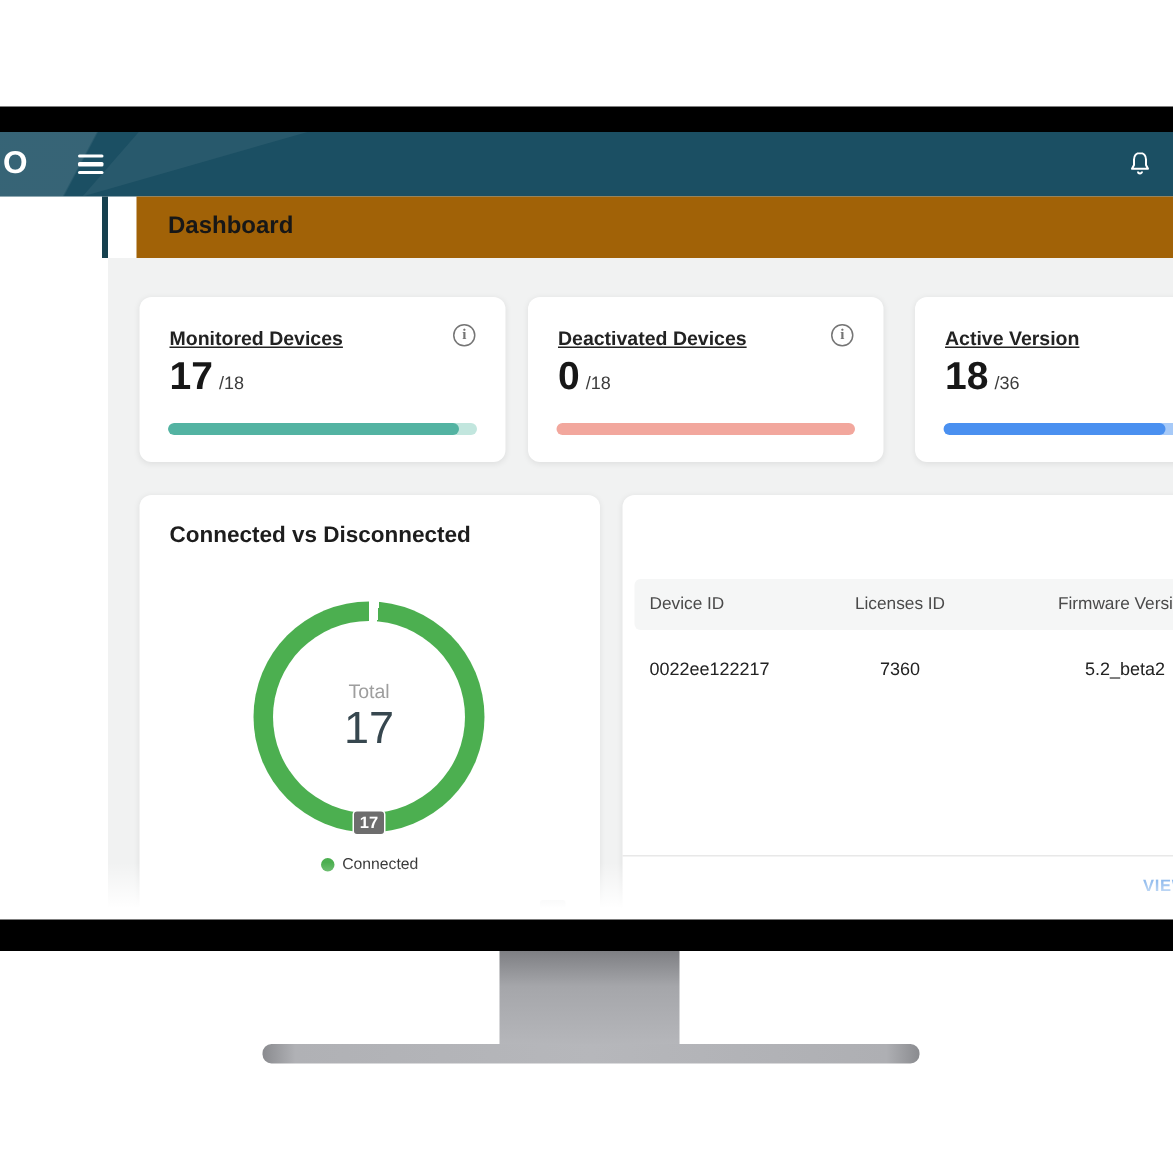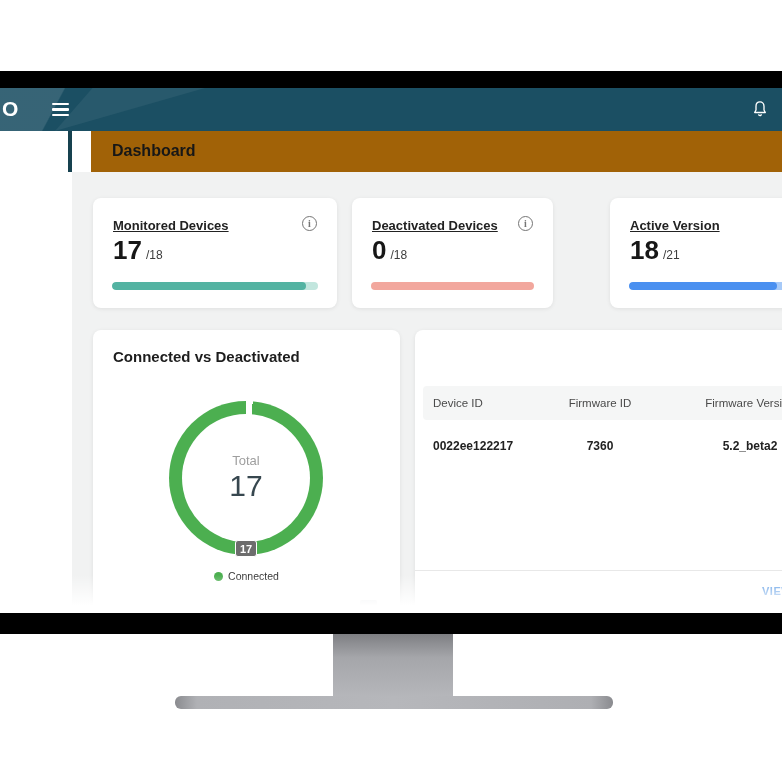--- a/index.html
+++ b/index.html
@@ -40,21 +40,21 @@
   
   .titlebar { position:absolute; left:72px; top:43px; width:710px; height:41px; background:#a16207;margin-left:19px; }
   .page-title { position:absolute; left:21px; top:11px; font-size:16px; font-weight:700; color:#171717; }
   .content { position:absolute; left:72px; top:84px; width:710px; height:441px; background:#f1f2f2; }
 
   .card { position:absolute; background:#fff; border-radius:8px; box-shadow:0 1px 4px rgba(0,0,0,.08); }
 
   
   .stat-card { width:244px; height:110px; top:26px; }
   .stat-card.c1 { left:21px; }
-  .stat-card.c2 { left:280px; width:201px; }
+  .stat-card.c2 { left:280px; width:237px; }
   .stat-card.c3 { left:538px; }
   .s-title { position:absolute; left:20px; top:20px; font-size:13px; font-weight:700; color:#222;text-decoration:underline; }
   .info-icon { position:absolute; right:20px; top:18px; width:15px; height:15px; border:1.4px solid #757575; border-radius:50%;
                color:#757575; font-size:10px; font-weight:700; font-family:"Liberation Serif", serif;
                display:flex; align-items:center; justify-content:center; }
   .s-value { position:absolute; left:20px; top:37px; display:flex; align-items:baseline; gap:4px; }
   .s-num { font-size:26px; font-weight:800; color:#171717; }
   .s-denom { font-size:12px; font-weight:400; color:#3c3c3c; }
   .s-bar { position:absolute; left:19px; right:19px; top:84px; height:8px; border-radius:4px; overflow:hidden; }
   .s-fill { height:100%; border-radius:4px; }
@@ -81,21 +81,21 @@
   
   .upg-card { left:343px; top:158px; width:430px; height:282px; }
   .u-titlerow { position:absolute; left:18px; top:18px; display:flex; align-items:baseline; gap:8px; }
   .u-title { font-size:15px; font-weight:700; color:#1d1d1d; }
   .u-sub { font-size:11px; color:#666; }
   .t-head { position:absolute; left:8px; right:-60px; top:56px; height:34px; background:#f5f6f6; border-radius:4px;
             display:grid; grid-template-columns:97px 140px 160px; align-items:center; padding-left:10px; }
   .t-head span { font-size:11.5px; color:#4a4a4a; }
   .t-row { position:absolute; left:8px; right:-60px; top:96px; height:40px;
            display:grid; grid-template-columns:97px 140px 160px; align-items:center; padding-left:10px; }
-  .t-row span { font-size:12px; font-weight:700; color:#222; }
+  .t-row span { font-size:12px; font-weight:400; color:#222; }
   .col-c { text-align:center; }
   .u-divider { position:absolute; left:0; right:0; top:240px; border-top:1px solid #e8e8e8; }
   .u-view { position:absolute; left:347px; top:255px; font-size:11px; font-weight:700; letter-spacing:.5px;
             color:#4a90e2; cursor:pointer; white-space:nowrap; }
 
   
   .fade { position:absolute; left:0; bottom:0; width:100%; height:38px;
           background:linear-gradient(180deg, rgba(255,255,255,0) 0%, #ffffff 80%); pointer-events:none; }
   .notch { position:absolute; left:360px; top:512px; width:17px; height:8px; background:#e2e4e6; border-radius:2px; }
 </style>
@@ -154,45 +154,45 @@
         </div>
         <div class="s-bar">
             <div class="s-fill"></div>
           </div>
       </div>
 
       <div class="card stat-card c3">
         <span class="s-title">Active Version</span>
         <div class="s-value">
           <span class="s-num">18</span>
-          <span class="s-denom">/21</span>
+          <span class="s-denom">/36</span>
         </div>
         <div class="s-bar">
             <div class="s-fill"></div>
           </div>
       </div>
 
       <div class="card donut-card">
-        <span class="d-title">Connected vs Deactivated</span>
+        <span class="d-title">Connected vs Disconnected</span>
         <div class="ring"></div>
         <div class="d-center">
           <span class="d-total">Total</span>
           <span class="d-num">17</span>
         </div>
         <div class="d-badge">17</div>
         <div class="d-legend">
           <span class="legend-dot"></span>
           <span class="legend-text">Connected</span>
         </div>
       </div>
 
       <div class="card upg-card">
         <div class="t-head">
           <span>Device ID</span>
-          <span class="col-c">Firmware ID</span>
+          <span class="col-c">Licenses ID</span>
           <span class="col-c">Firmware Version</span>
         </div>
         <div class="t-row">
           <span>0022ee122217</span>
           <span class="col-c">7360</span>
           <span class="col-c">5.2_beta2</span>
         </div>
         <div class="u-divider"></div>
         <span class="u-view">VIEW ALL</span>
       </div>

